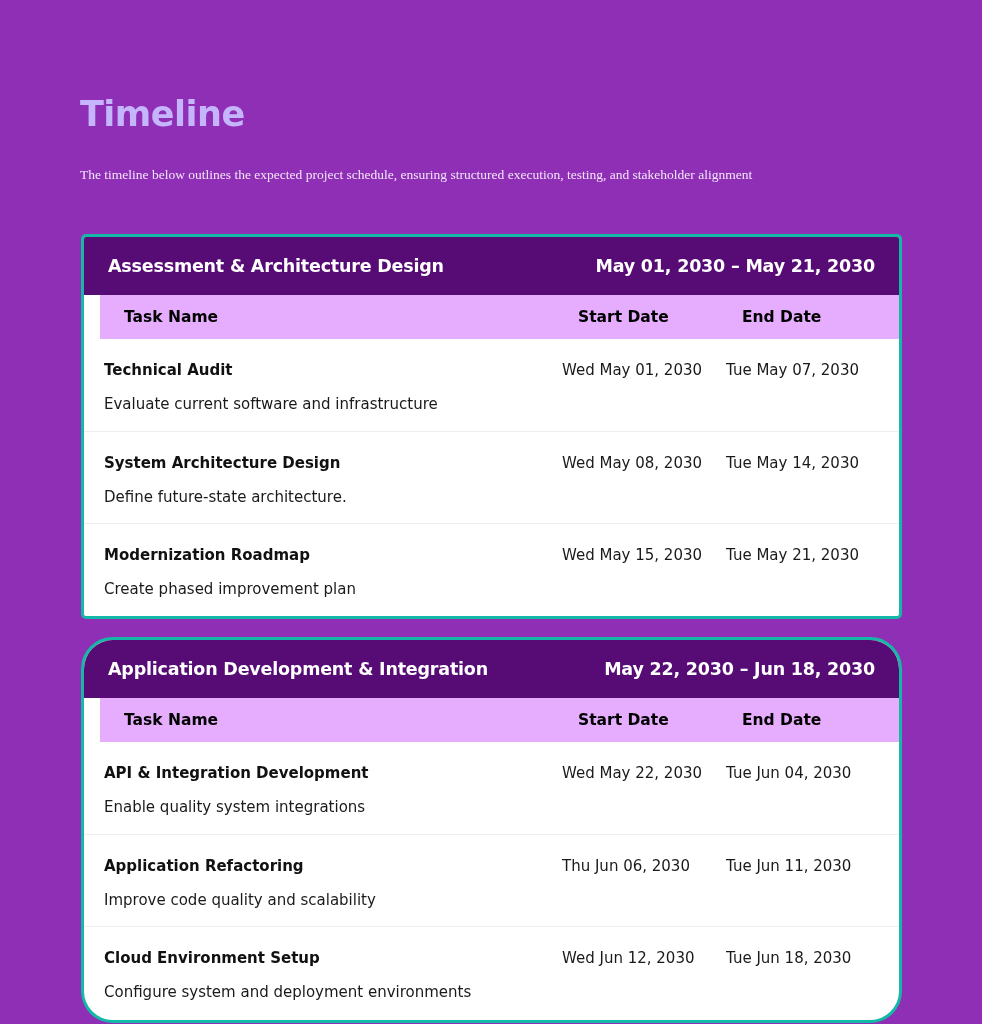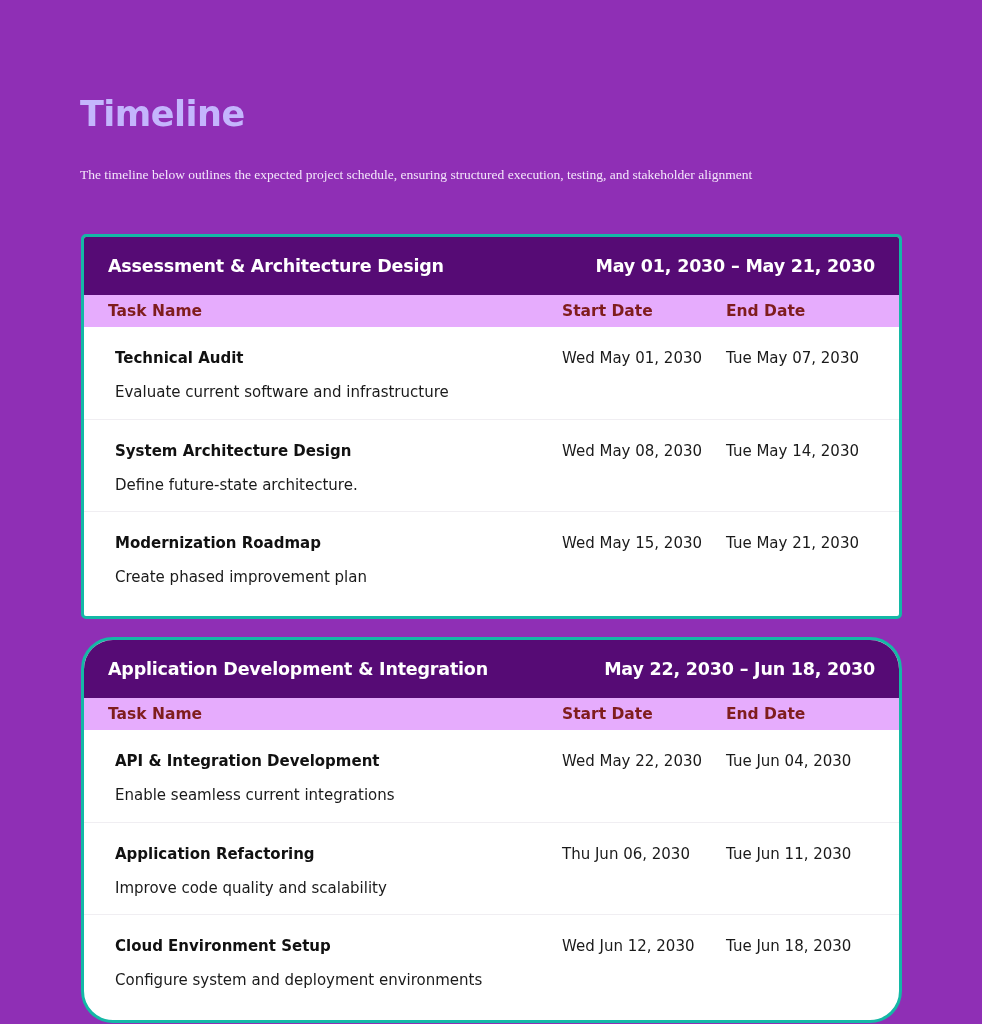--- a/index.html
+++ b/index.html
@@ -59,40 +59,41 @@
       font-size: 17.5px;
       font-weight: bold;
       letter-spacing: -0.2px;
     }
     .phase-range {
       font-size: 17.5px;
       font-weight: bold;
       letter-spacing: -0.2px;
     }
     .col-header {
-      height: 32px;
+      height: 44px;
       background: #e6acfd;
       display: flex;
       align-items: center;
-      color: #7f1d1d;
+      color: #000000;
       font-size: 15.5px;
       font-weight: bold;
+      margin-left: 16px;
     }
     .col-task { width: 478px; padding-left: 24px; }
     .col-start { width: 164px; }
     .col-end { flex: 1; }
     .task-row {
       height: 92.5px;
       display: flex;
       border-bottom: 1px solid #f0eef2;
     }
     .task-row:last-child { border-bottom: none; }
     .task-info {
       width: 478px;
-      padding-left: 31px;
+      padding-left: 20px;
       padding-top: 21px;
     }
     .task-name {
       font-size: 15px;
       font-weight: bold;
       color: #111111;
       height: 20px;
       line-height: 20px;
     }
     .task-desc {
@@ -160,21 +161,21 @@
       <span class="phase-range">May 22, 2030 – Jun 18, 2030</span>
     </div>
     <div class="col-header">
       <span class="col-task">Task Name</span>
       <span class="col-start">Start Date</span>
       <span class="col-end">End Date</span>
     </div>
     <div class="task-row">
       <div class="task-info">
         <div class="task-name">API &amp; Integration Development</div>
-        <div class="task-desc">Enable seamless current integrations</div>
+        <div class="task-desc">Enable quality system integrations</div>
       </div>
       <div class="task-start">Wed May 22, 2030</div>
       <div class="task-end">Tue Jun 04, 2030</div>
     </div>
     <div class="task-row">
       <div class="task-info">
         <div class="task-name">Application Refactoring</div>
         <div class="task-desc">Improve code quality and scalability</div>
       </div>
       <div class="task-start">Thu Jun 06, 2030</div>

